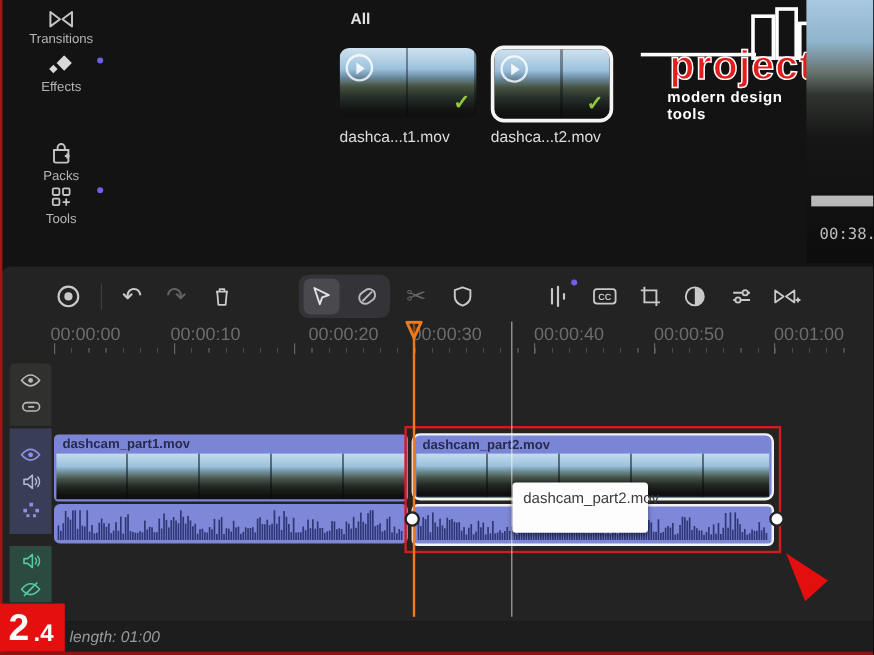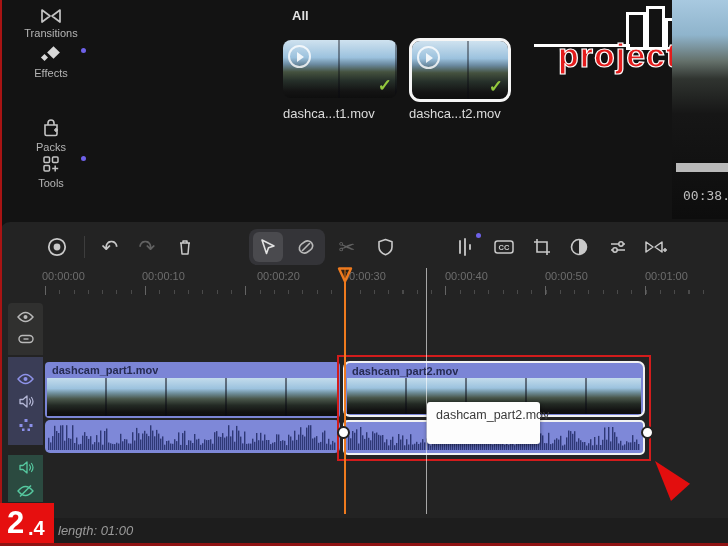--- a/index.html
+++ b/index.html
@@ -47,21 +47,21 @@
   .tl{position:absolute;left:0;top:222px;width:728px;height:296px;background:#232323;border-radius:10px 0 0 0;}
   .tbtn{position:absolute;top:10px;width:30px;height:30px;display:flex;align-items:center;justify-content:center;
         color:#c9c9c9;cursor:pointer;border-radius:6px;}
   .tbtn.dim{opacity:.38;}
   .tool-group{position:absolute;left:249px;top:7px;width:76px;height:36px;background:#343438;border-radius:8px;}
   .tbtn.on{background:#4a4a4e;}
   .tsep{position:absolute;left:84px;top:14px;width:1px;height:22px;background:#3d3d3d;}
   .glyph{font-size:20px;line-height:1;color:#c9c9c9;}
 
   
-  .rlbl{position:absolute;top:48px;font-size:11px;color:#6d6d6d;}
+  .rlbl{position:absolute;top:48px;font-size:15px;color:#6d6d6d;}
   .rminor{position:absolute;left:45px;top:68px;width:660px;height:4px;
           background:repeating-linear-gradient(90deg,#4a4a4a 0 1px,transparent 1px 14.3px);}
   .rmajor{position:absolute;top:64px;width:1px;height:9px;background:#646464;}
 
   
   .thdr{position:absolute;left:8px;width:35px;display:flex;flex-direction:column;align-items:center;}
   .thdr .ic{margin:5px 0;cursor:pointer;}
 
   
   .clip-label{position:absolute;left:7px;top:2px;font-size:11px;font-weight:bold;color:#262b52;white-space:nowrap;overflow:hidden;}
@@ -153,20 +153,21 @@
     <span class="chk">✓</span>
   </div>
   <div class="thumb-lbl" style="left:409px;top:106px;">dashca...t2.mov</div>
 
   <div class="logo">
     <span class="bld" style="left:102px;top:10px;width:14px;height:32px;"></span>
     <span class="bld" style="left:122px;top:4px;width:13px;height:38px;"></span>
     <span class="bld" style="left:141px;top:16px;width:14px;height:26px;"></span>
     <div class="base" style="left:10px;top:42px;width:96px;"></div>
     <div class="word" style="left:34px;top:36px;">project</div>
+    <div class="tagline" style="left:32px;top:72px;">modern design tools</div>
   </div>
 
   <div class="preview"></div>
   <div class="pv-bar"></div>
   <div class="pv-time">00:38.</div>
 
   <div class="tl">
 
     <div class="tbtn" style="left:42px;">
       <svg width="22" height="22" viewBox="0 0 22 22">

